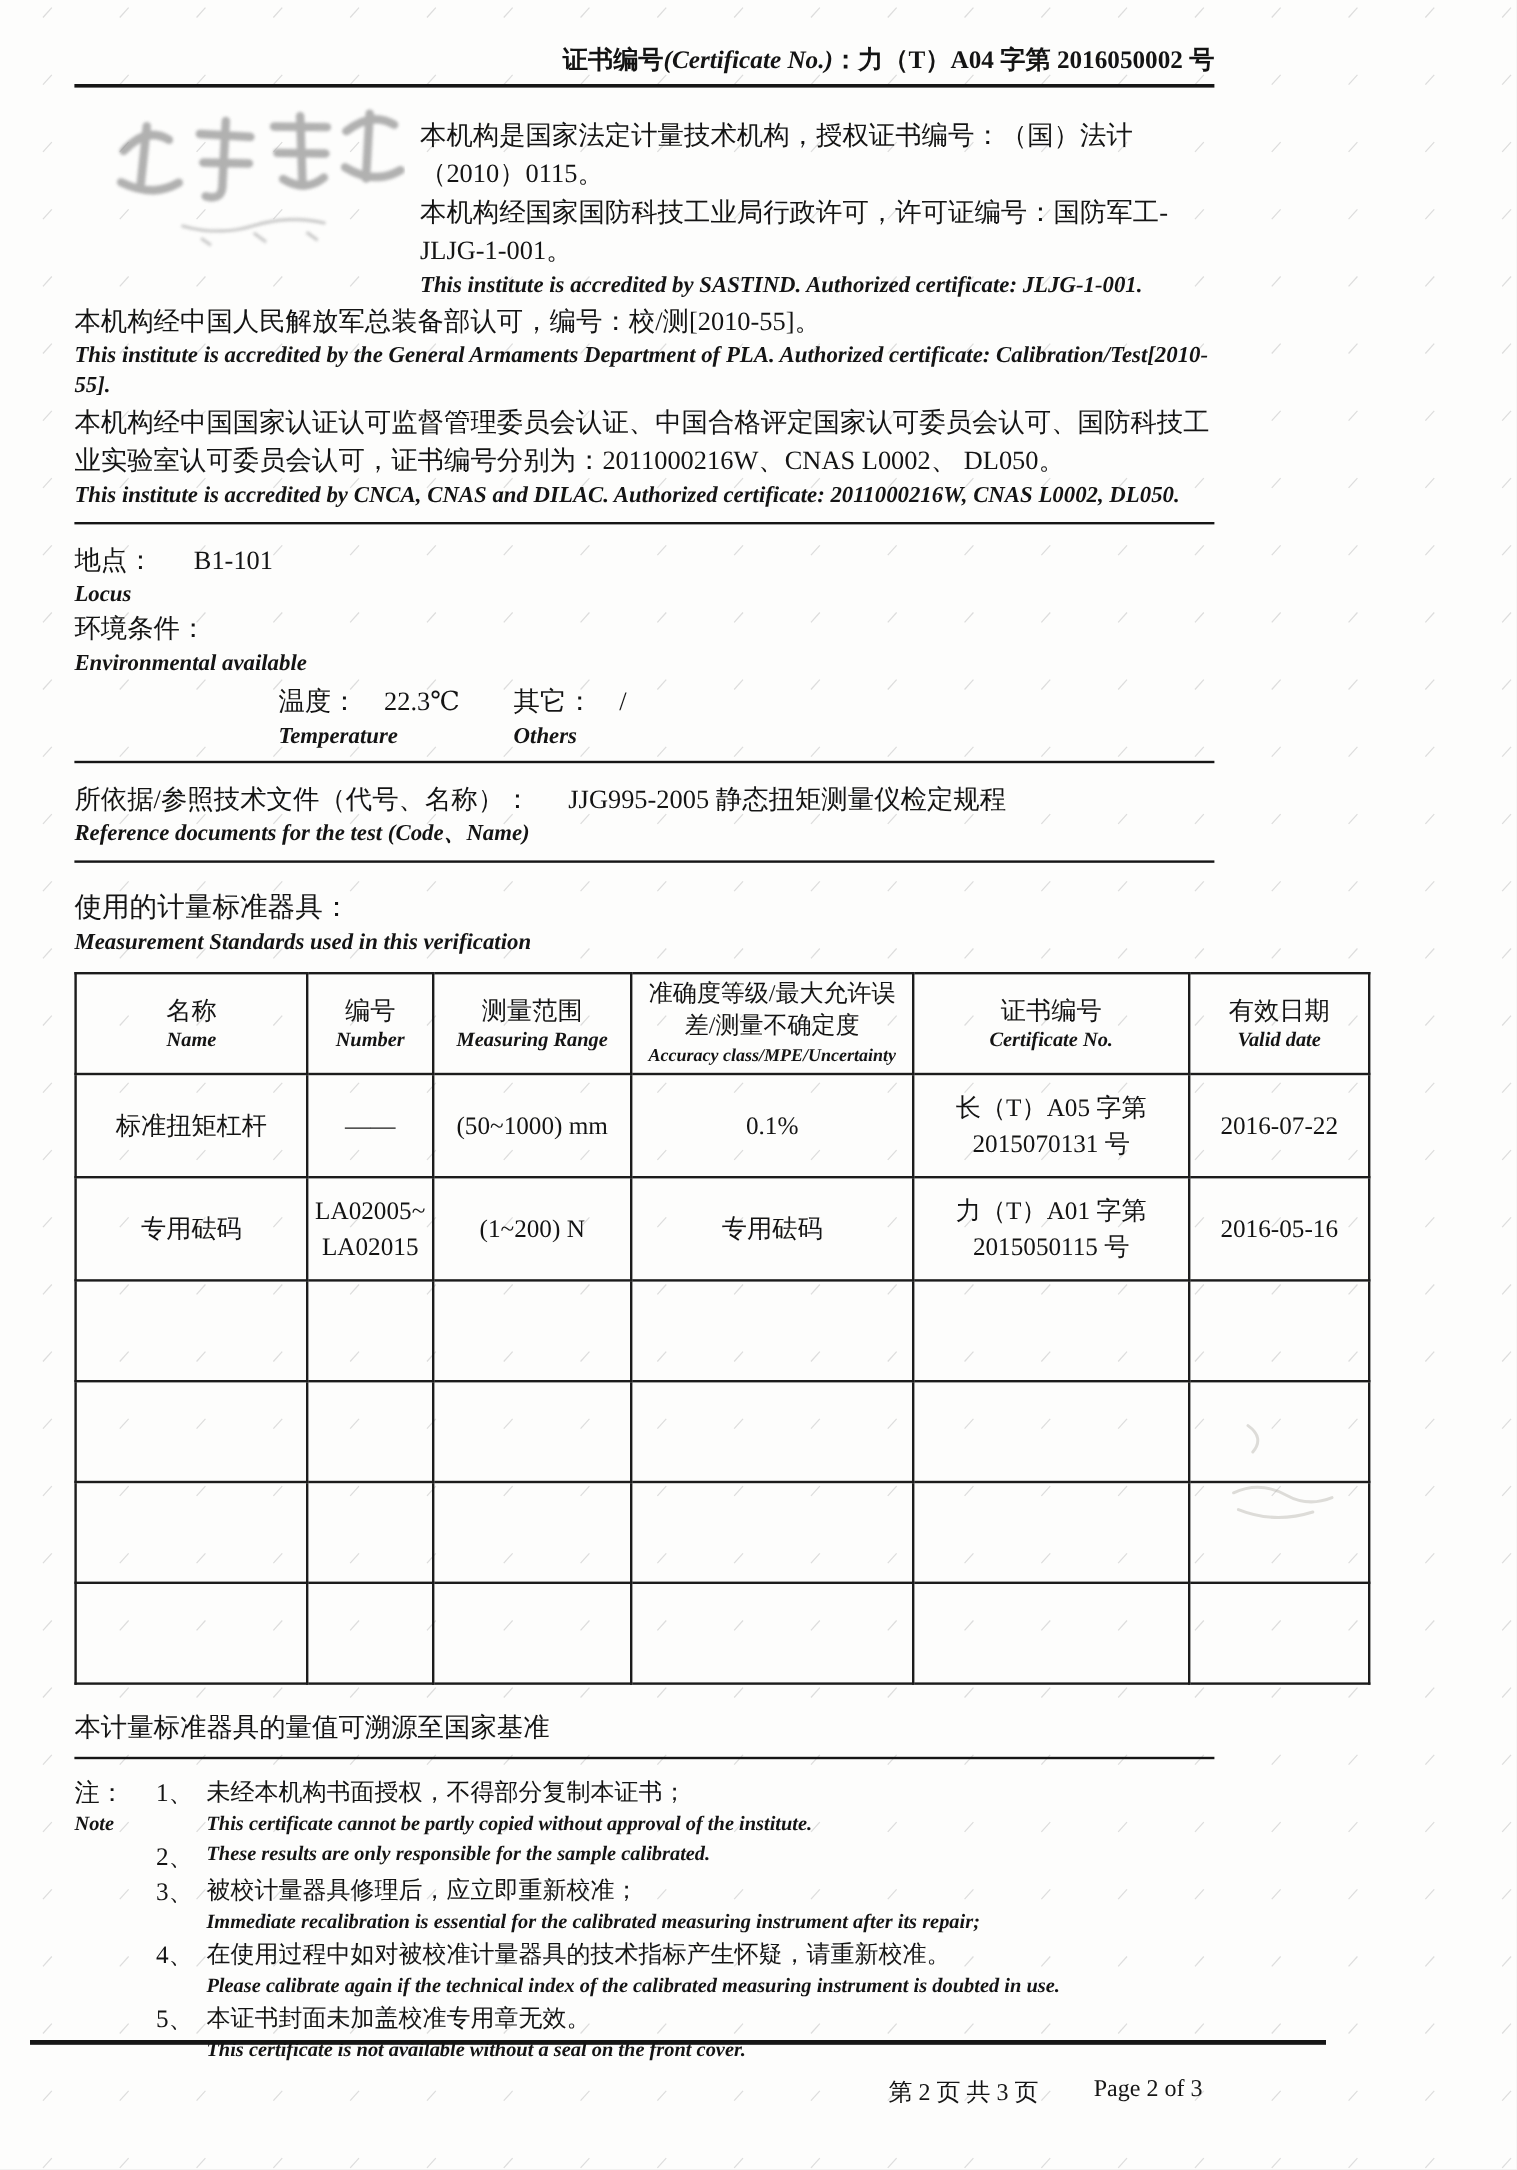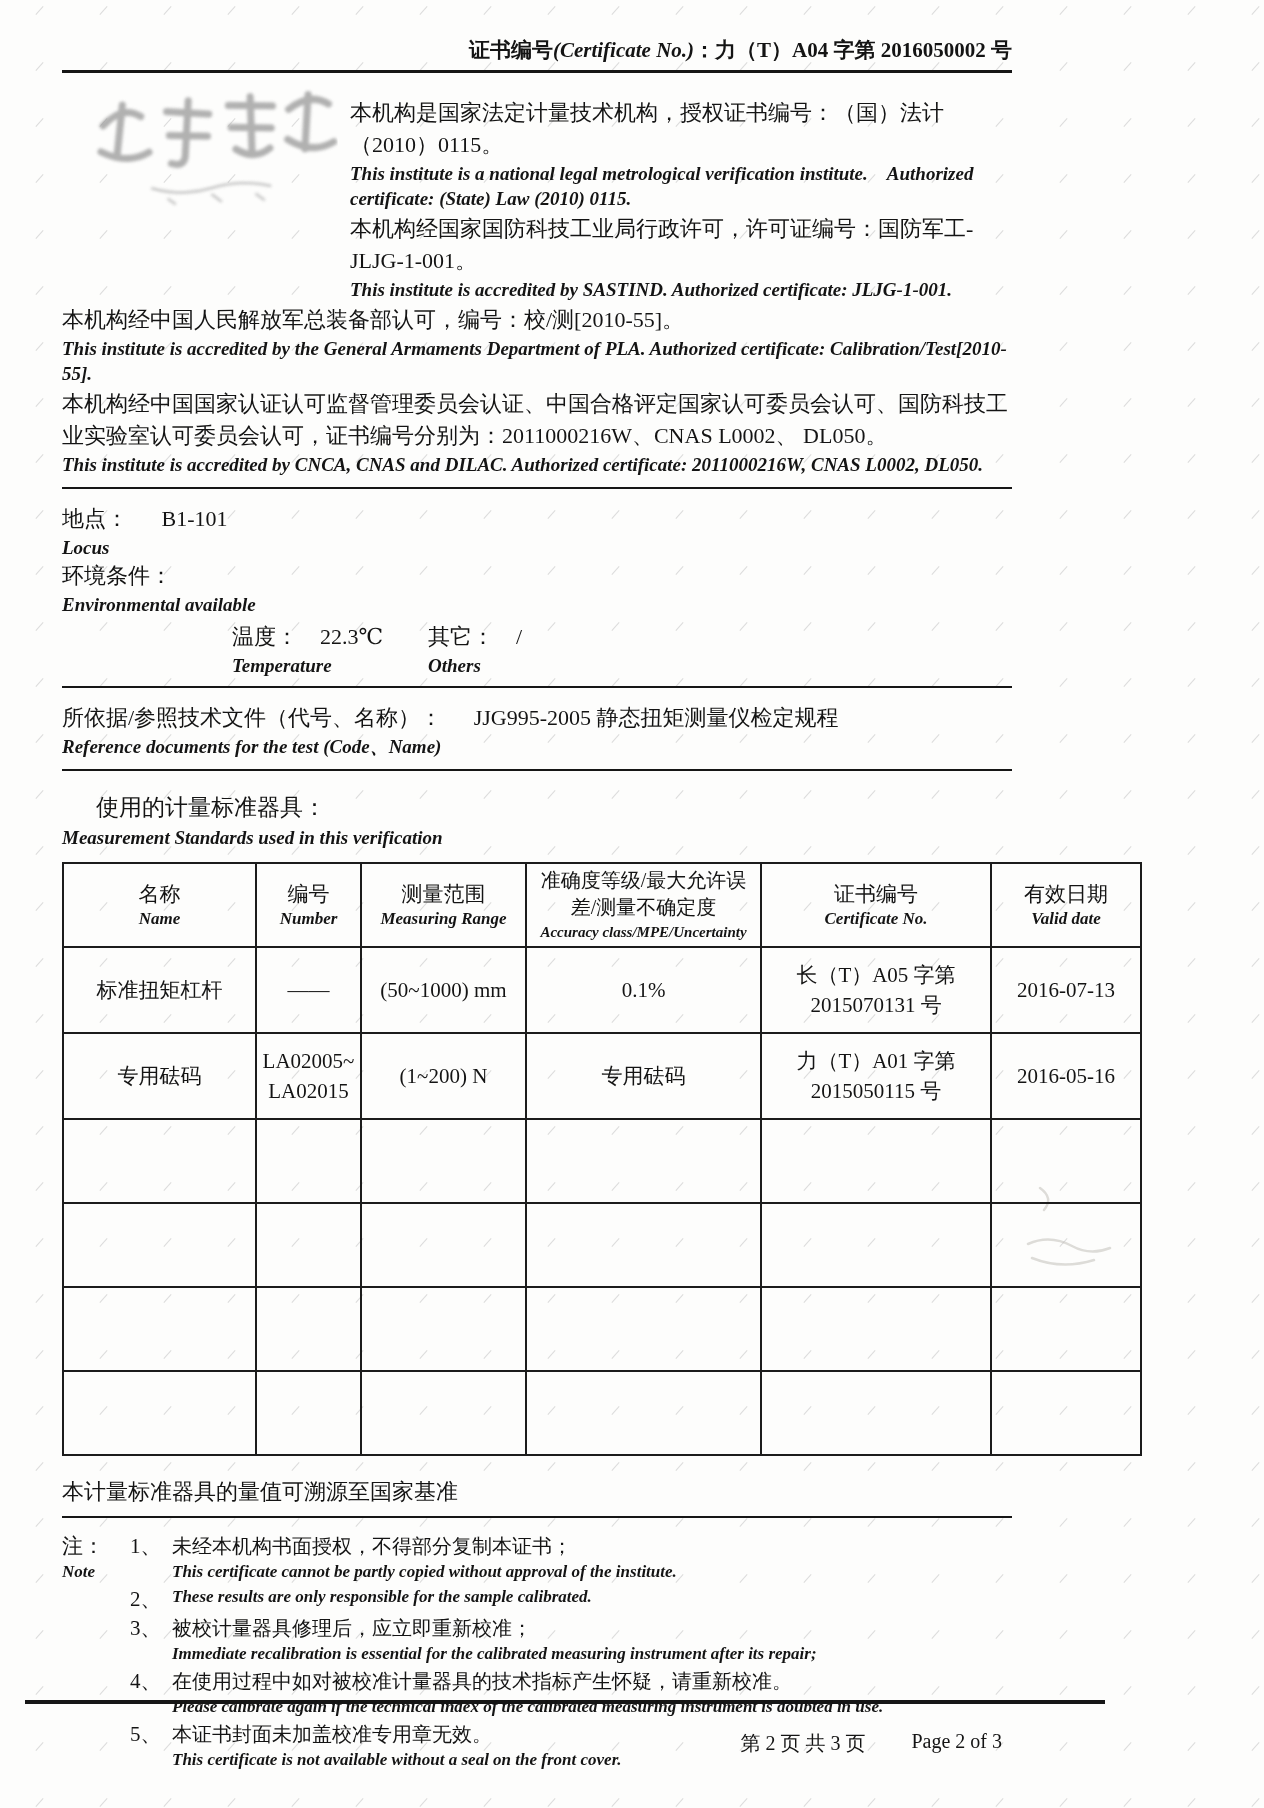--- a/index.html
+++ b/index.html
@@ -34,21 +34,21 @@
   .env-item { min-width:196px; }
   .env-item + .env-item { min-width:224px; }
   .env-item .val { margin-left:22px; }
   .rule-3 { margin-top:8px; }
 
   .ref-block { margin:14px 252px 0 62px; width:950px; }
   .ref-block .val { margin-left:26px; }
   .rule-4 { margin-top:10px; }
 
   .std-title { margin:20px 252px 0 62px; }
-  .std-title .t-zh { font-size:23px; line-height:34px;margin-left:34px; }
+  .std-title .t-zh { font-size:23px; line-height:34px; }
 
   table.std { border-collapse:collapse; table-layout:fixed; width:1078px; margin:12px 0 0 62px; }
   table.std th, table.std td { border:2px solid #1c1c1c; text-align:center; vertical-align:middle; padding:2px 4px; }
   table.std thead th { height:84px; font-weight:normal; }
   table.std th .h-zh { font-size:21px; line-height:28px; }
   table.std th .h-en { font-size:17px; line-height:22px; font-style:italic; font-weight:bold; }
   table.std th.acc .h-zh { font-size:20px; line-height:27px; }
   table.std th.acc .h-en { font-size:15px; }
   table.std tr.data { height:86px; }
   table.std tr.empty { height:84px; }
@@ -758,21 +758,20 @@
 
   <div class="content">
     <div class="header-row">
       <span>证书编号</span><span class="hd-en">(Certificate No.)</span><span>：力（T）A04 字第 2016050002 号</span>
     </div>
     <hr class="rule rule-header">
 
     <div class="accred">
       <div class="ind">
         <div class="zh">本机构是国家法定计量技术机构，授权证书编号：（国）法计（2010）0115。</div>
-        <div class="en">This institute is a national legal metrological verification institute.&nbsp;&nbsp;&nbsp;&nbsp;Authorized certificate: (State) Law (2010) 0115.</div>
         <div class="zh">本机构经国家国防科技工业局行政许可，许可证编号：国防军工-JLJG-1-001。</div>
         <div class="en">This institute is accredited by SASTIND. Authorized certificate: JLJG-1-001.</div>
       </div>
       <div class="zh">本机构经中国人民解放军总装备部认可，编号：校/测[2010-55]。</div>
       <div class="en">This institute is accredited by the General Armaments Department of PLA. Authorized certificate: Calibration/Test[2010-55].</div>
       <div class="zh">本机构经中国国家认证认可监督管理委员会认证、中国合格评定国家认可委员会认可、国防科技工业实验室认可委员会认可，证书编号分别为：2011000216W、CNAS L0002、 DL050。</div>
       <div class="en">This institute is accredited by CNCA, CNAS and DILAC. Authorized certificate: 2011000216W, CNAS L0002, DL050.</div>
     </div>
     <hr class="rule rule-2">
 
@@ -849,21 +848,21 @@
         </tr>
       </thead>
       <tbody>
         <tr class="data">
           <td>标准扭矩杠杆</td>
           <td>——</td>
           <td>(50~1000) mm</td>
           <td>0.1%</td>
           <td>长（T）A05 字第
 2015070131 号</td>
-          <td>2016-07-13</td>
+          <td>2016-07-22</td>
         </tr>
         <tr class="data">
           <td>专用砝码</td>
           <td>LA02005~
 LA02015</td>
           <td>(1~200) N</td>
           <td>专用砝码</td>
           <td>力（T）A01 字第
 2015050115 号</td>
           <td>2016-05-16</td>

